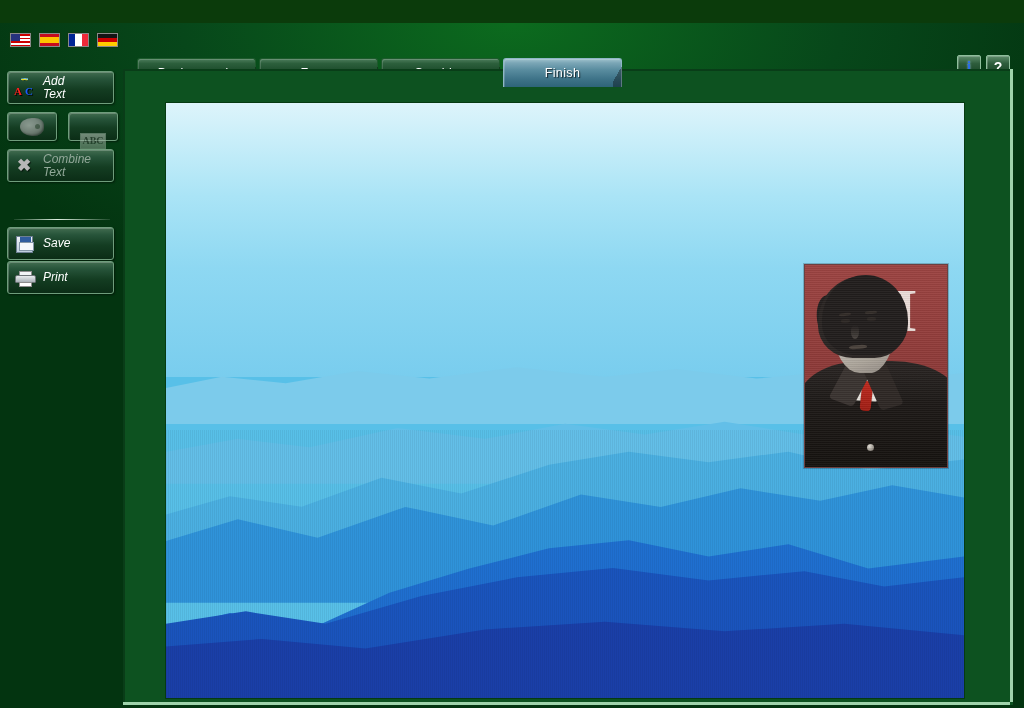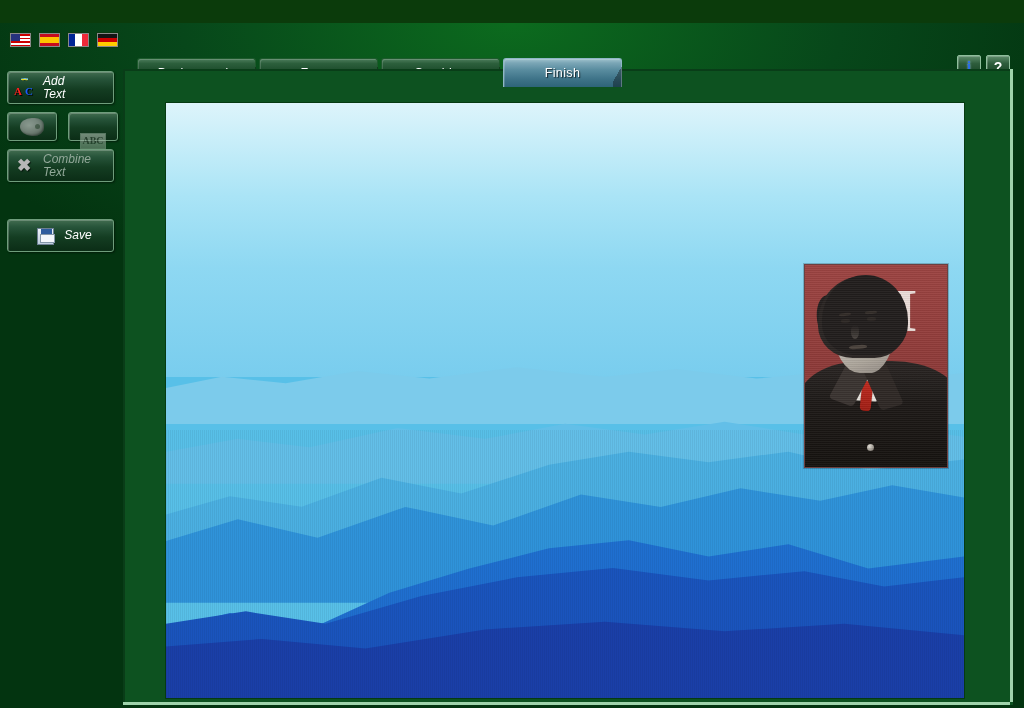--- a/index.html
+++ b/index.html
@@ -555,27 +555,37 @@
           <span class="ico-x">✖</span>
         </span>
         <span class="side-label">
           <span>Combine</span>
           <span class="l2">Text</span>
         </span>
       </div>
 
       <div id="side-divider" style="top:150px;"></div>
 
-      <div class="side-btn" style="top:150px;justify-content:center;">
+      <div class="side-btn" style="top:158px;">
         <span class="side-ico">
           <span class="ico-floppy"></span>
         </span>
         <span class="side-label">Save</span>
       </div>
 
+      <div class="side-btn" style="top:192px;">
+        <span class="side-ico">
+          <span class="ico-printer">
+            <span class="p-top"></span>
+              <span class="p-body"></span>
+              <span class="p-out"></span>
+          </span>
+        </span>
+        <span class="side-label">Print</span>
+      </div>
     </div>
 
     <div id="canvas-panel">
 
 
       <div id="photo-canvas">
         <div class="sky"></div>
         <div class="ridge r1"></div>
         <div class="ridge r2"></div>
         <div class="ridge r3"></div>

